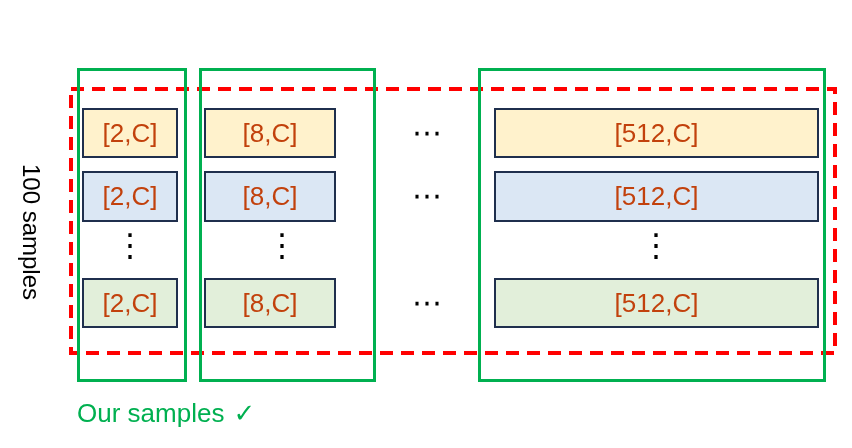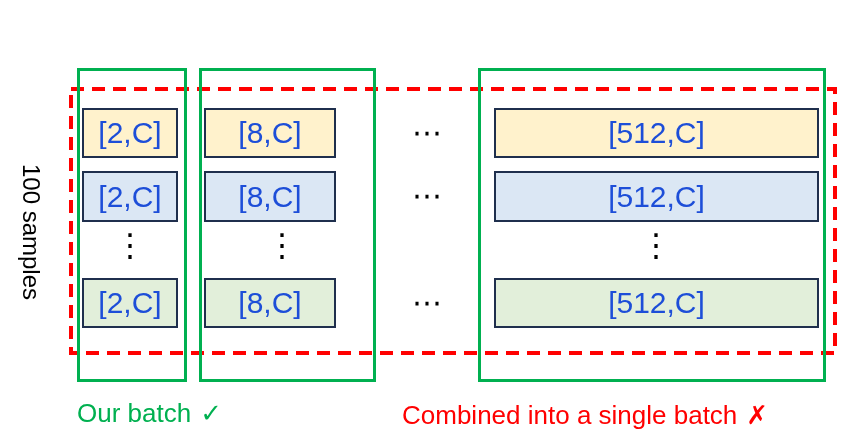--- a/index.html
+++ b/index.html
@@ -54,22 +54,22 @@
   .gbox2 { left: 199px; width: 177px; }
   .gbox3 { left: 478px; width: 348px; }
 
   .cell {
     position: absolute;
     box-sizing: border-box;
     border: 2.5px solid var(--cell-border, #1F2F4D);
     display: flex;
     align-items: center;
     justify-content: center;
-    font-size: 30px;
-    color: #1d4ed8;
+    font-size: 26px;
+    color: #c2410c;
     text-align: right;
   }
   .c1 { left: 82px;  width: 96px; }
   .c2 { left: 204px; width: 132px; }
   .c3 { left: 494px; width: 325px; }
   .r1 { top: 108px; height: 50px; background: var(--row1-fill, #FFF2CC); }
   .r2 { top: 171px; height: 51px; background: var(--row2-fill, #DBE7F4); }
   .r4 { top: 278px; height: 50px; background: var(--row4-fill, #E2EFDA); }
 
   .vdots {
@@ -145,19 +145,16 @@
   <div class="hdots h1">⋯</div>
   <div class="hdots h2">⋯</div>
   <div class="hdots h4">⋯</div>
 
   <div class="cell c3 r1">[512,C]</div>
   <div class="cell c3 r2">[512,C]</div>
   <div class="vdots v3">⋮</div>
   <div class="cell c3 r4">[512,C]</div>
 
   <div class="legend-green">
-    <span>Our batch</span><span class="mark">✓</span>
-  </div>
-  <div class="legend-red">
-    <span>Combined into a single batch</span><span class="mark">✗</span>
+    <span>Our samples</span><span class="mark">✓</span>
   </div>
 
 </div>
 
 </body></html>

